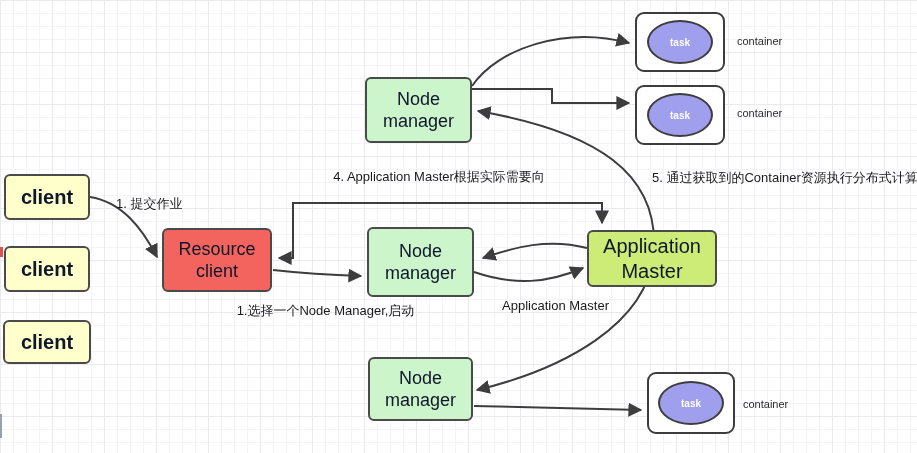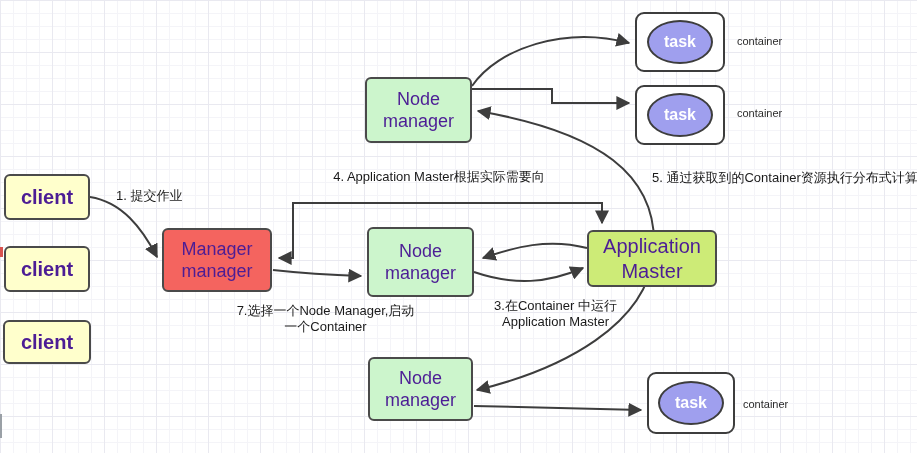--- a/index.html
+++ b/index.html
@@ -12,34 +12,34 @@
       linear-gradient(90deg, #e9e9f0 1px, transparent 1px),
       linear-gradient(#f4f4f8 1px, transparent 1px),
       linear-gradient(90deg, #f4f4f8 1px, transparent 1px);
     background-size:52px 52px,52px 52px,13px 13px,13px 13px;
   }
   .layer-svg{position:absolute;left:0;top:0;z-index:1;}
   .node{
     position:absolute;z-index:2;box-sizing:border-box;
     border:2px solid #4a4a4a;border-radius:6px;
     display:flex;align-items:center;justify-content:center;
-    text-align:center;color:#4c1d95;line-height:1.2;
+    text-align:center;color:#0f172a;line-height:1.2;
   }
   .client{width:86px;height:46px;font-size:20px;font-weight:bold;}
   .manager{font-size:18px;line-height:1.25;}
   .am{font-size:20px;line-height:1.25;}
   .containerbox{
     position:absolute;z-index:2;box-sizing:border-box;background:#ffffff;
     border:2px solid #3d3d3d;border-radius:9px;
     display:flex;align-items:center;justify-content:center;
   }
   .task{
     width:62px;height:40px;border:2.5px solid #3d3d3d;border-radius:50%;
     display:flex;align-items:center;justify-content:center;
-    color:#ffffff;font-weight:bold;font-size:16px;
+    color:#ffffff;font-weight:bold;font-size:10px;
   }
   .caption{
     position:absolute;z-index:2;font-size:11px;color:#2b2b2b;white-space:nowrap;
   }
   .note{
     position:absolute;z-index:2;font-size:13px;color:#1a1a1a;
     line-height:16px;white-space:nowrap;
   }
   .note.center{text-align:center;white-space:normal;}
   .sliver{position:absolute;z-index:3;}
@@ -72,21 +72,21 @@
     <span>client</span>
   </div>
   <div class="node client" style="left: 4px; top: 246px; background-color: rgb(255, 255, 204);">
     <span>client</span>
   </div>
   <div class="node client" style="left: 3px; top: 320px; width: 88px; height: 44px; background-color: rgb(255, 255, 204);">
     <span>client</span>
   </div>
 
   <div class="node manager" style="left: 162px; top: 228px; width: 110px; height: 64px; background-color: rgb(244, 100, 95);">
-    <span>Manager manager</span>
+    <span>Resource client</span>
   </div>
 
   <div class="node manager" style="left: 365px; top: 77px; width: 107px; height: 66px; background-color: rgb(204, 245, 204);">
     <span>Node manager</span>
   </div>
   <div class="node manager" style="left: 367px; top: 227px; width: 107px; height: 70px; background-color: rgb(204, 245, 204);">
     <span>Node manager</span>
   </div>
   <div class="node manager" style="left: 368px; top: 357px; width: 105px; height: 64px; background-color: rgb(204, 245, 204);">
     <span>Node manager</span>
@@ -110,29 +110,27 @@
   </div>
   <div class="caption" style="left:737px;top:107px;">container</div>
 
   <div class="containerbox" style="left:647px;top:372px;width:88px;height:62px;">
     <div class="task" style="background-color: rgb(159, 159, 238);">
       <span>task</span>
     </div>
   </div>
   <div class="caption" style="left:743px;top:398px;">container</div>
 
-  <div class="note" style="left:116px;top:188px;">1. 提交作业</div>
+  <div class="note" style="left:116px;top:196px;">1. 提交作业</div>
 
   <div class="note center" style="left:228px;top:303px;width:195px;">
-    <div>7.选择一个Node Manager,启动</div>
-    <div>一个Container</div>
+    <div>1.选择一个Node Manager,启动</div>
   </div>
 
   <div class="note center" style="left:463px;top:298px;width:185px;">
-    <div>3.在Container 中运行</div>
     <div>Application Master</div>
   </div>
 
   <div class="note center" style="left:293px;top:169px;width:292px;">
     <div>4. Application Master根据实际需要向</div>
   </div>
 
   <div class="note" style="left:652px;top:170px;">5. 通过获取到的Container资源执行分布式计算</div>
 
   <div class="sliver" style="left:0;top:247px;width:3px;height:10px;background:#d9534f;"></div>

